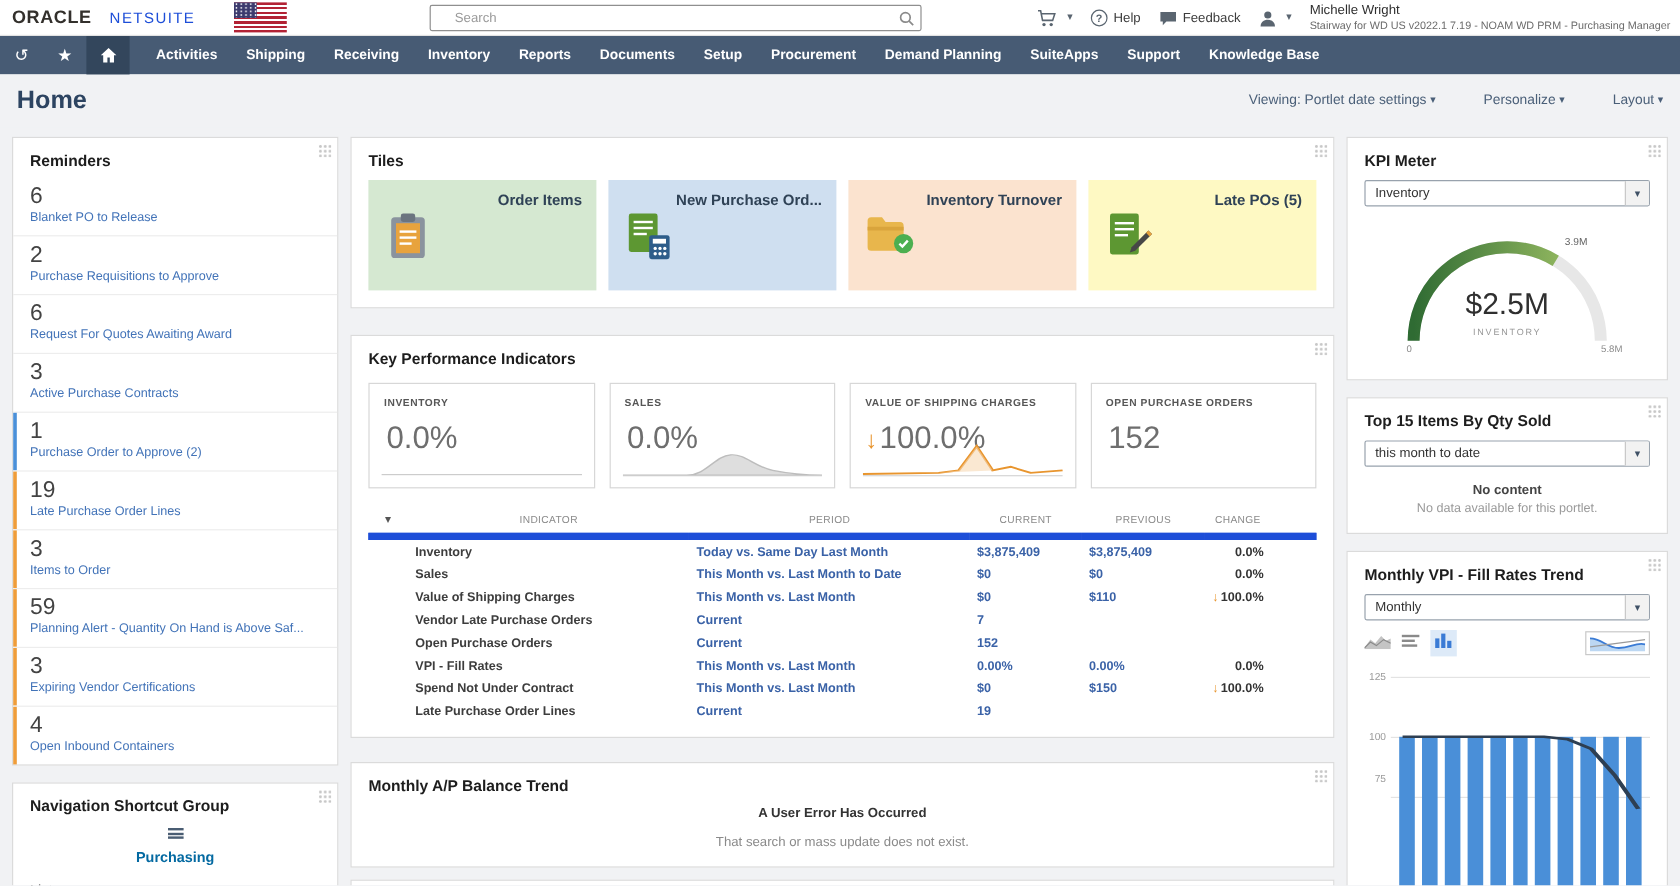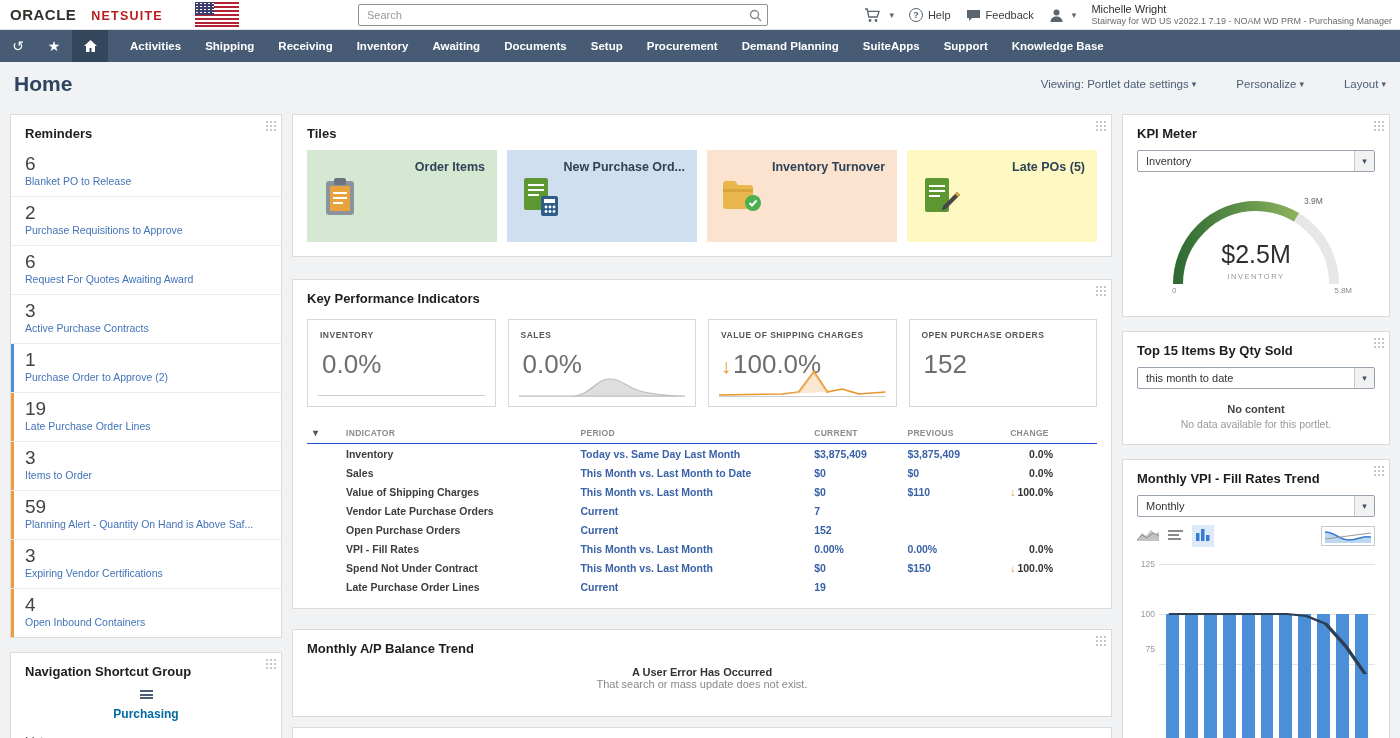--- a/index.html
+++ b/index.html
@@ -3,27 +3,27 @@
 <meta charset="utf-8">
 <style>
   * { margin:0; padding:0; box-sizing:border-box; }
   html,body { width:1400px; height:738px; overflow:hidden; }
   body { font-family:"Liberation Sans", sans-serif; background:#f1f2f4; position:relative; }
 
   
   .topbar { height:30px; background:#fff; border-bottom:1px solid #e3e3e3; position:relative; display:flex; align-items:center; padding:0 10px; }
   .logo { display:flex; align-items:baseline; gap:15px; }
   .logo .oracle { font-size:15px; font-weight:bold; color:#33302c; letter-spacing:.5px; }
-  .logo .netsuite { font-size:12.5px; font-weight:bold; color:#b91c1c; letter-spacing:1.2px; }
+  .logo .netsuite { font-size:12.5px; font-weight:normal; color:#1d4ed8; letter-spacing:1.2px; }
   .flag { width:44px; height:25px; margin-left:32px; position:relative;
           background:repeating-linear-gradient(180deg,#b22234 0 2px,#fff 2px 3.9px); }
   .flag::before { content:""; position:absolute; top:0; left:0; width:19px; height:13px; background:#3c3b6e;
           background-image:radial-gradient(#fff .7px, transparent 1px); background-size:4px 3px; }
   .searchbox { position:absolute; left:358px; top:4px; width:410px; height:22px; border:1px solid #8f8f8f; border-radius:2px; background:#fff; display:flex; align-items:center; }
-  .searchbox input { flex:1; border:none; outline:none; font-size:11px; padding:0 8px; color:#333; font-family:inherit; }
+  .searchbox input { flex:1; border:none; outline:none; font-size:11px; padding:0 8px; color:#333; font-family:inherit;margin-left:12px; }
   .searchbox input::placeholder { color:#9a9a9a; }
   .search-ic { width:24px; display:flex; justify-content:center; }
   .header-right { position:absolute; right:8px; top:0; height:30px; display:flex; align-items:center; gap:15px; }
   .hr-item { display:flex; align-items:center; gap:5px; font-size:11px; color:#3c3c3c; }
   .help-circle { width:14px; height:14px; border:1.5px solid #5a6570; border-radius:50%; display:flex; align-items:center; justify-content:center; }
   .help-circle::after { content:"?"; font-size:9px; font-weight:bold; color:#5a6570; }
   .caret::after { content:"▾"; font-size:9px; margin-left:3px; position:relative; top:-1px; color:#5a6570; }
   .userblock { line-height:1.2; }
   .userblock .uname { font-size:11px; color:#2f2f2f; }
   .userblock .urole { font-size:9px; color:#6b6b6b; white-space:nowrap; }
@@ -77,37 +77,37 @@
   
   .kpi-cards { display:flex; gap:12px; padding:6px 14px 10px; }
   .kpi-card { flex:1; border:1px solid #d7d7d7; height:88px; position:relative; padding:10px 12px; overflow:hidden; cursor:pointer; }
   .klabel { font-size:8.5px; font-weight:bold; letter-spacing:.5px; color:#565656; }
   .kvalue { margin-top:9px; font-size:26px; color:#6e6e6e; }
   .karrow { color:#e8952e; font-size:20px; margin-right:2px; }
   .flatline { position:absolute; left:10px; right:10px; bottom:10px; height:1px; background:#cccccc; }
   .spark { position:absolute; left:10px; right:10px; bottom:9px; width:calc(100% - 20px); height:30px; }
 
   table.kpi-table { width:calc(100% - 28px); margin:4px 14px 12px; border-collapse:collapse; }
-  .kpi-table th { text-align:left; font-size:8.5px; color:#8a8a8a; font-weight:bold; letter-spacing:.3px; padding:6px 6px 5px; border-bottom:1px solid #1d4ed8; }
+  .kpi-table th { text-align:center; font-size:8.5px; color:#8a8a8a; font-weight:normal; letter-spacing:.3px; padding:6px 6px 5px; border-bottom:6px solid #1d4ed8; }
   .kpi-table td { font-size:10.5px; padding:3.5px 6px; }
   .col-caret { width:34px; }
   .col-ind { width:245px; } .col-per { width:245px; } .col-cur { width:95px; } .col-prev { width:105px; }
   .th-change, .c-change { text-align:right; padding-right:44px !important; }
   .c-ind { font-weight:bold; color:#3d3d3d; }
   .c-period, .c-num { font-weight:bold; color:#3a62a7; }
   .c-change { font-weight:bold; color:#333; }
   .c-change .arrow { color:#e8952e; margin-right:2px; }
   .filter-caret { cursor:pointer; }
   .filter-caret::after { content:"▾"; font-size:10px; color:#555; }
 
   
   .ap-card { height:88px; }
   .err-wrap { text-align:center; margin-top:3px; }
   .err-title { font-size:11px; font-weight:bold; color:#333; }
-  .err-msg { font-size:11px; color:#8a8a8a; margin-top:0; }
+  .err-msg { font-size:11px; color:#8a8a8a; margin-top:12px; }
   .partial-card { height:26px; margin-bottom:0; }
 
   
   .ns-select { margin:2px 14px 0; height:22px; border:1px solid #98a2ad; border-radius:2px; background:#fff; display:flex; align-items:center; cursor:pointer; }
   .sel-text { flex:1; font-size:11px; color:#333; padding:0 8px; white-space:nowrap; overflow:hidden; }
   .sel-btn { width:20px; height:100%; border-left:1px solid #c9c9c9; background:#f2f2f2; display:flex; align-items:center; justify-content:center; }
   .sel-btn::after { content:"▾"; font-size:9px; color:#3f5166; }
 
   
   .gauge-wrap { position:relative; width:196px; height:122px; margin:12px auto 0; }
@@ -197,21 +197,21 @@
   <div class="nav-items">
 
       <span class="nav-item">Activities</span>
 
       <span class="nav-item">Shipping</span>
 
       <span class="nav-item">Receiving</span>
 
       <span class="nav-item">Inventory</span>
 
-      <span class="nav-item">Awaiting</span>
+      <span class="nav-item">Reports</span>
 
       <span class="nav-item">Documents</span>
 
       <span class="nav-item">Setup</span>
 
       <span class="nav-item">Procurement</span>
 
       <span class="nav-item">Demand Planning</span>
 
       <span class="nav-item">SuiteApps</span>

